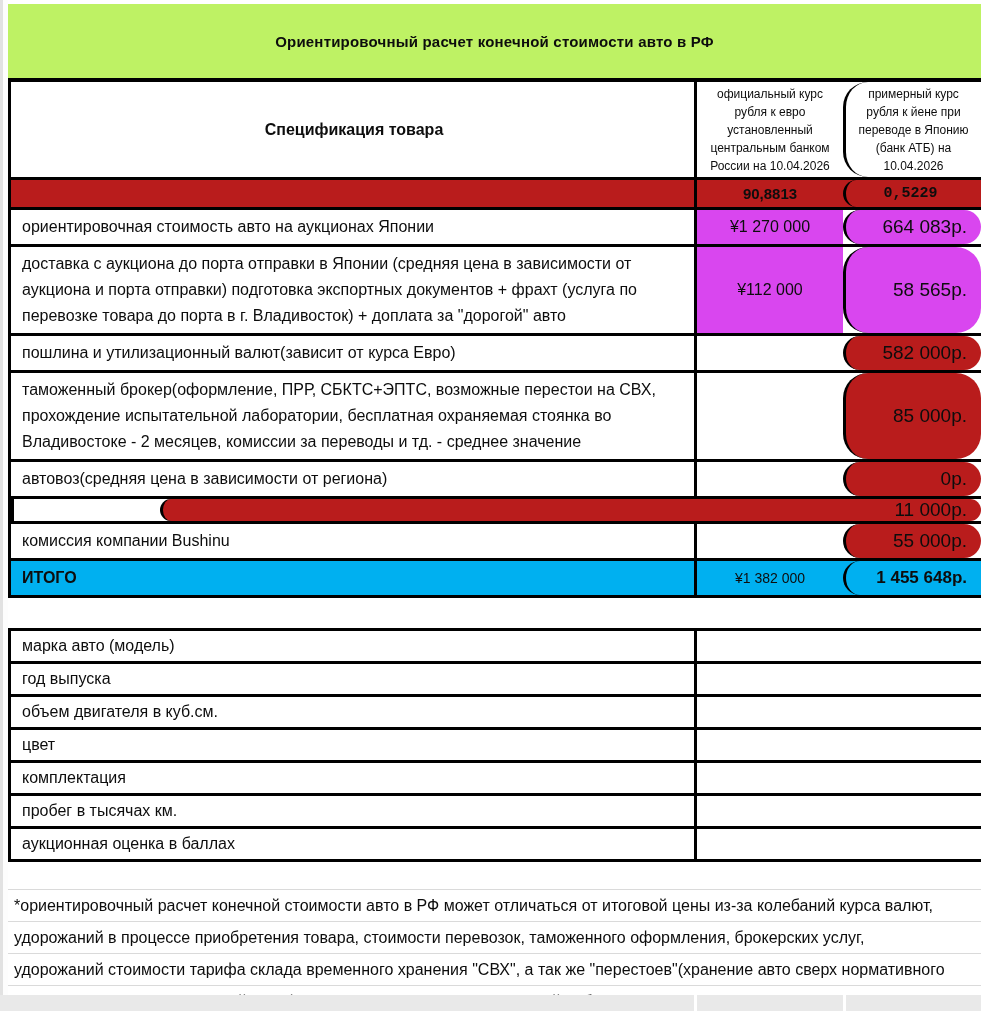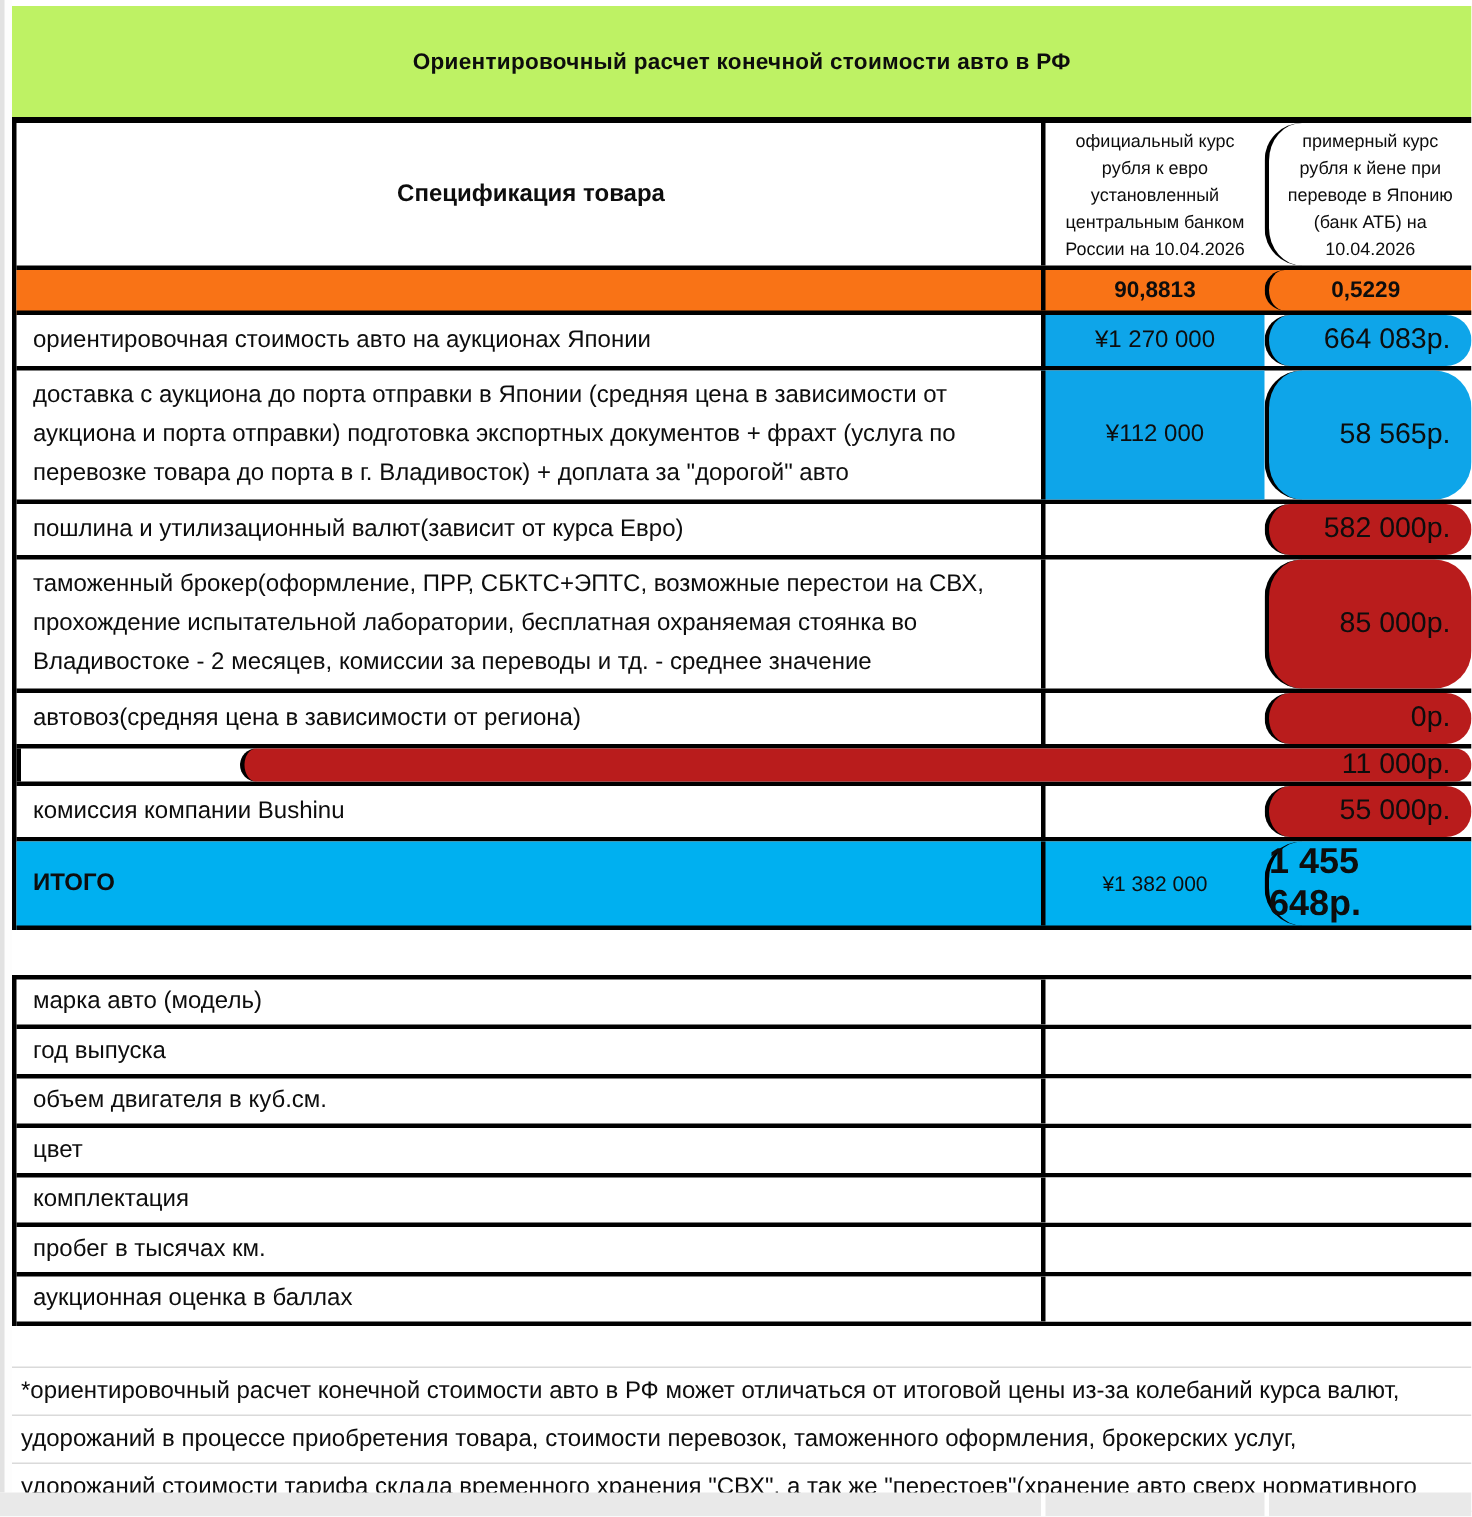--- a/index.html
+++ b/index.html
@@ -25,35 +25,35 @@
          font-size:16px; line-height:26px; }
   .cy  { width:149px; border-left:3px solid #000; display:flex; align-items:center;
          justify-content:center; font-size:16px; }
   .cr  { flex:1; border-left:3px solid #000; display:flex; align-items:center;
          justify-content:flex-end; padding-right:14px; font-size:19px;border-radius:25px; }
 
   .hdr .cl { min-height:95px; justify-content:center; font-weight:bold; font-size:16px; }
   .hdr .cy, .hdr .cr { font-weight:normal; font-size:12px; line-height:1.5;
          text-align:center; padding:2px 6px; justify-content:center; }
 
-  .rates { background:#f97316;justify-content:flex-end; }
+  .rates { background:#b91c1c;justify-content:flex-end; }
   .rates .cy, .rates .cr { font-weight:bold; font-size:15px; min-height:27px; }
 
   .h28 .cl { min-height:28px; }
   .h80 .cl { min-height:80px; }
   .h27 .cl { min-height:27px; }
   .h67 .cl { min-height:67px; }
   .h29 .cl { min-height:29px; }
-  .bg-peach { background:#0ea5e9; }
+  .bg-peach { background:#d946ef; }
   .bg-blue  { background:#b91c1c; }
 
   .total { background:#00b0f0; }
   .total .cl { min-height:28px; font-weight:bold; font-size:16px; }
   .total .cy { font-size:14px; }
-  .total .cr { font-weight:bold; font-size:24px; }
+  .total .cr { font-weight:bold; font-size:17px; }
 
   
   .t2 { margin:30px 0 0 8px; width:973px; border-top:3px solid #000; border-left:3px solid #000; }
   .t2 .row .cl { min-height:27px; padding-top:2px; padding-bottom:2px; }
   .t2 .cv { flex:1; border-left:3px solid #000; background:#fff; }
 
   
   .footnote { margin:27px 0 0 8px; width:973px; border-top:1px solid #dadada; }
   .fline { height:32px; line-height:32px; border-bottom:1px solid #dadada;
     padding-left:6px; font-size:16px; white-space:nowrap; overflow:hidden; }
@@ -75,21 +75,21 @@
 <div class="t1">
   <div class="row hdr">
     <div class="cl">Спецификация товара</div>
     <div class="cy">официальный курс рубля к евро установленный центральным банком России на 10.04.2026</div>
     <div class="cr" style="justify-content:center;padding-right:6px;">примерный курс рубля к йене при переводе в Японию (банк АТБ) на 10.04.2026</div>
   </div>
 
   <div class="row rates">
     <div class="cl"></div>
     <div class="cy">90,8813</div>
-    <div class="cr" style="justify-content:center;padding-right:6px;">0,5229</div>
+    <div class="cr" style="justify-content:center;padding-right:6px;font-family:Liberation Mono, monospace;">0,5229</div>
   </div>
 
   <div class="row h28">
     <div class="cl">ориентировочная стоимость авто на аукционах Японии</div>
     <div class="cy bg-peach">¥1 270 000</div>
     <div class="cr bg-peach">664 083р.</div>
   </div>
 
   <div class="row h80">
     <div class="cl">доставка с аукциона до порта отправки в Японии (средняя цена в зависимости от аукциона и порта отправки) подготовка экспортных документов + фрахт (услуга по перевозке товара до порта в г. Владивосток) + доплата за "дорогой" авто</div>

